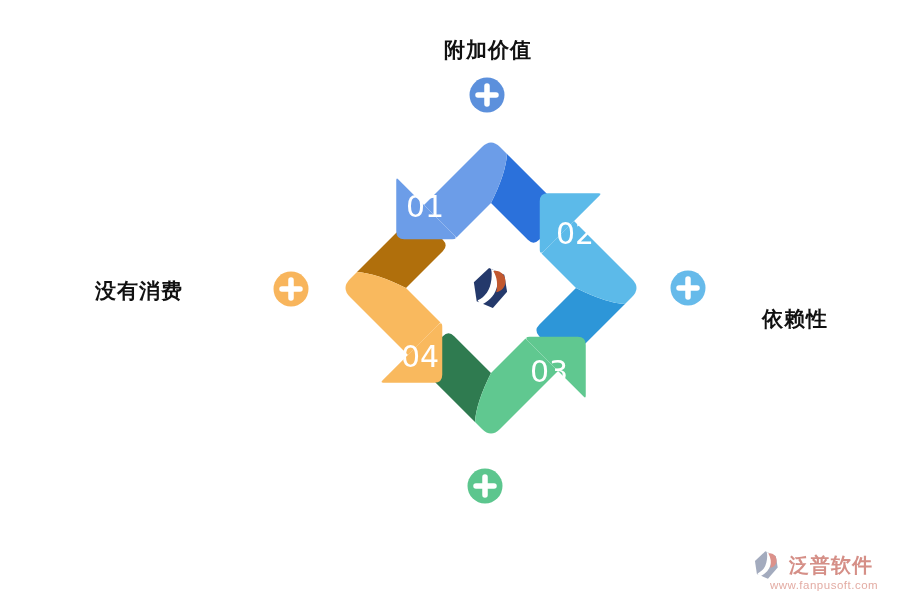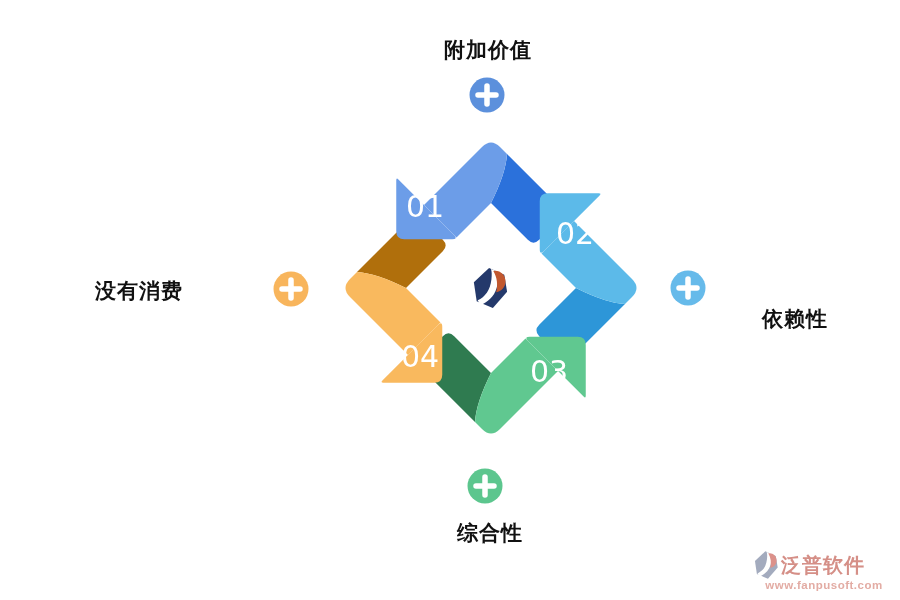--- a/index.html
+++ b/index.html
@@ -23,38 +23,37 @@
   #plus-bottom{left:467px;top:468px;}
   #ring{left:331px;top:128px;}
   #center-logo{left:471px;top:267px;}
   .ring-num{
     font-family:"DejaVu Sans","Liberation Sans",sans-serif;
     font-size:30px;fill:#ffffff;
   }
   #watermark{
     left:753px;top:550px;width:142px;
   }
-  #watermark .wm-row{display:flex;align-items:center;gap:2px;}
+  #watermark .wm-row{display:flex;align-items:center;gap:10px;}
   #watermark .wm-brand{
     font-size:20px;font-weight:bold;color:#D58F87;letter-spacing:1px;white-space:nowrap;
   }
   #watermark .wm-url{
     font-size:11.5px;color:#E3ACA4;letter-spacing:0.5px;text-align:center;
-    margin-top:-1px;font-weight:bold;white-space:nowrap;
+    margin-top:-1px;font-weight:normal;white-space:nowrap;
   }
 </style>
 </head>
 <body>
 
 <div class="abs" style="left:0;top:0;width:900px;height:600px;">
 
   <div id="label-top" class="abs cjk-label">附加价值</div>
   <div id="label-right" class="abs cjk-label">依赖性</div>
   <div id="label-left" class="abs cjk-label">没有消费</div>
-  <div id="label-bottom" class="abs cjk-label">综合性</div>
 
   <svg id="plus-top" class="abs" width="36" height="36" viewBox="0 0 36 36">
     <circle cx="18" cy="18" r="17.5" fill="#5C90DC"></circle>
     <path d="M18 9 V27 M9 18 H27" stroke="#ffffff" stroke-width="5.5" stroke-linecap="round" fill="none"></path>
   </svg>
   <svg id="plus-right" class="abs" width="36" height="36" viewBox="0 0 36 36">
     <circle cx="18" cy="18" r="17.5" fill="#66BAEA"></circle>
     <path d="M18 9 V27 M9 18 H27" stroke="#ffffff" stroke-width="5.5" stroke-linecap="round" fill="none"></path>
   </svg>
   <svg id="plus-left" class="abs" width="36" height="36" viewBox="0 0 36 36">

